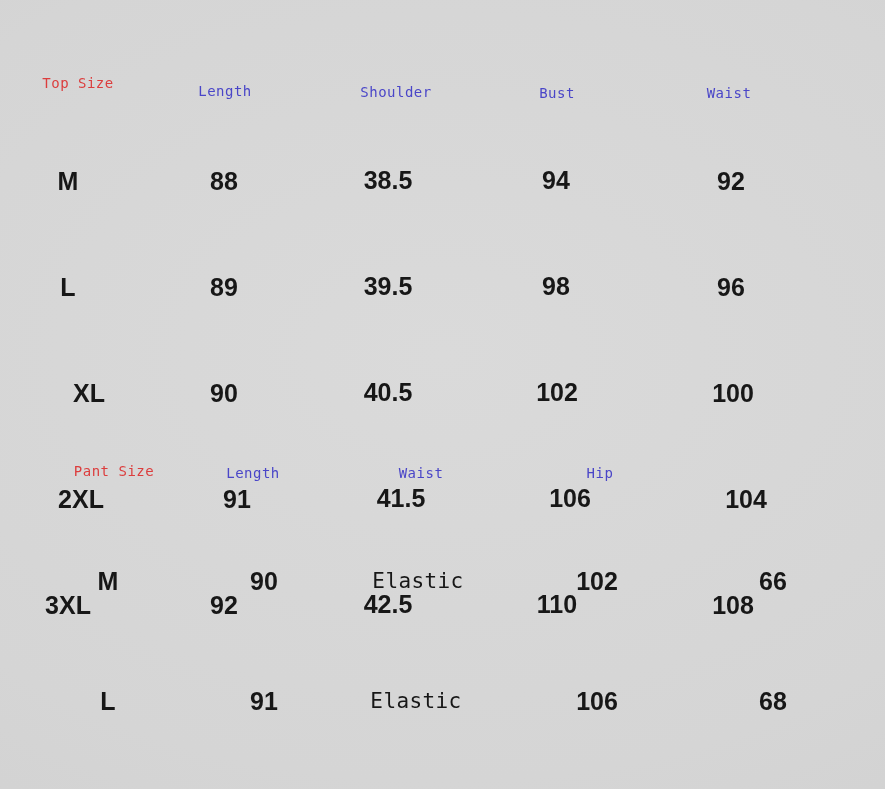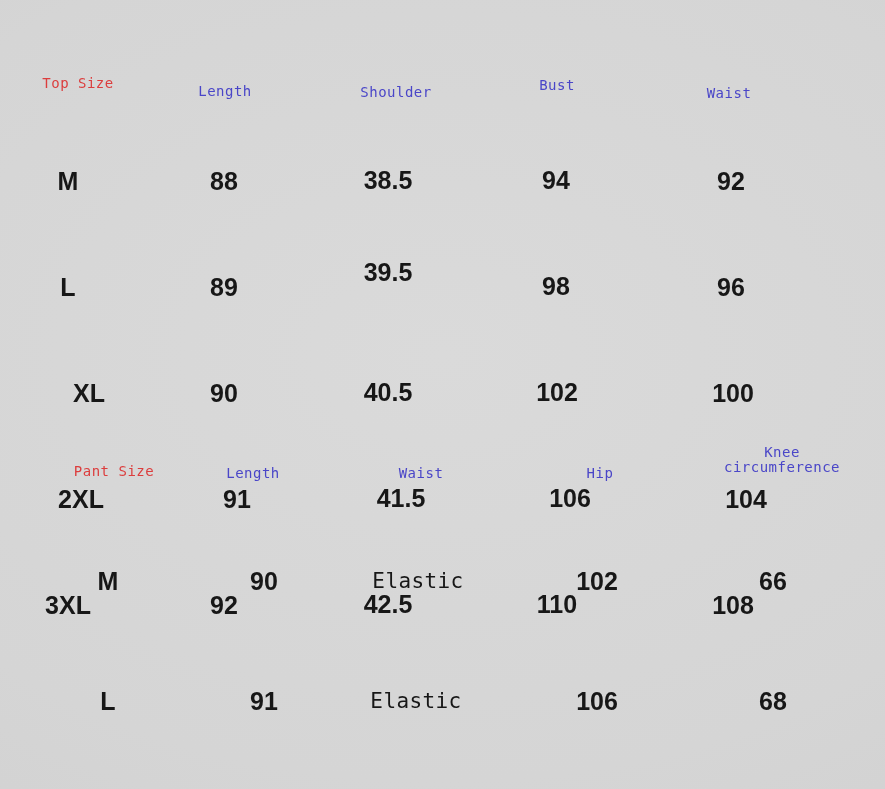--- a/index.html
+++ b/index.html
@@ -79,36 +79,36 @@
 <body>
 
 <div class="chart-root">
 
   <div class="size-table" id="table-top">
 
     <div class="row header-row" style="height:40px;">
       <div class="cell head-size" style="left:78px;  top:6px;">Top Size</div>
       <div class="cell" style="left:225px; top:14px;">Length</div>
       <div class="cell" style="left:396px; top:15px;">Shoulder</div>
-      <div class="cell" style="left:557px; top:8px;">Bust</div>
+      <div class="cell" style="left:557px; top:16px;">Bust</div>
       <div class="cell" style="left:729px; top:16px;">Waist</div>
     </div>
 
     <div class="row body-row" style="height:53px;">
       <div class="cell" style="left:68px;  top:58px;">M</div>
       <div class="cell" style="left:224px; top:58px;">88</div>
       <div class="cell" style="left:388px; top:57px;">38.5</div>
       <div class="cell" style="left:556px; top:57px;">94</div>
       <div class="cell" style="left:731px; top:58px;">92</div>
     </div>
 
     <div class="row body-row" style="height:53px;">
       <div class="cell" style="left:68px;  top:111px;">L</div>
       <div class="cell" style="left:224px; top:111px;">89</div>
-      <div class="cell" style="left:388px; top:96px;text-align:center;">39.5</div>
+      <div class="cell" style="left:388px; top:110px;text-align:center;">39.5</div>
       <div class="cell" style="left:556px; top:110px;">98</div>
       <div class="cell" style="left:731px; top:111px;">96</div>
     </div>
 
     <div class="row body-row" style="height:53px;">
       <div class="cell" style="left:69px;  top:164px;margin-left:20px;">XL</div>
       <div class="cell" style="left:224px; top:164px;">90</div>
       <div class="cell" style="left:388px; top:163px;">40.5</div>
       <div class="cell" style="left:557px; top:163px;">102</div>
       <div class="cell" style="left:733px; top:164px;">100</div>
@@ -132,22 +132,20 @@
 
   </div>
 
   <div class="size-table" id="table-pant">
 
     <div class="row header-row" style="height:50px;">
       <div class="cell head-size" style="left:74px;  top:32px;">Pant Size</div>
       <div class="cell" style="left:213px; top:34px;">Length</div>
       <div class="cell" style="left:381px; top:34px;">Waist</div>
       <div class="cell" style="left:560px; top:34px;">Hip</div>
-      <div class="cell" style="left:742px; top:13px;">Knee
-circumference</div>
     </div>
 
     <div class="row body-row" style="height:60px;">
       <div class="cell" style="left:68px;  top:86px;">M</div>
       <div class="cell" style="left:224px; top:86px;">90</div>
       <div class="cell text-cell" style="left:378px; top:88px;">Elastic</div>
       <div class="cell" style="left:557px; top:86px;">102</div>
       <div class="cell" style="left:733px; top:86px;">66</div>
     </div>
 

